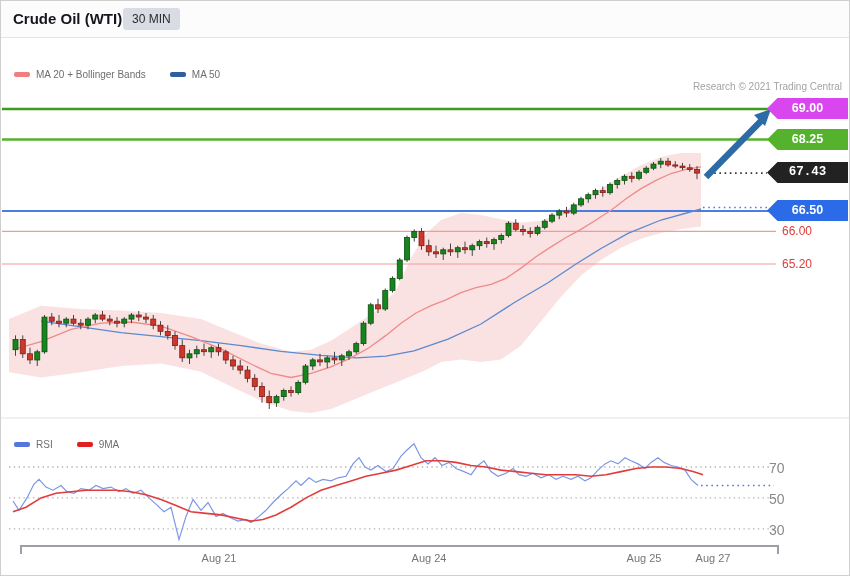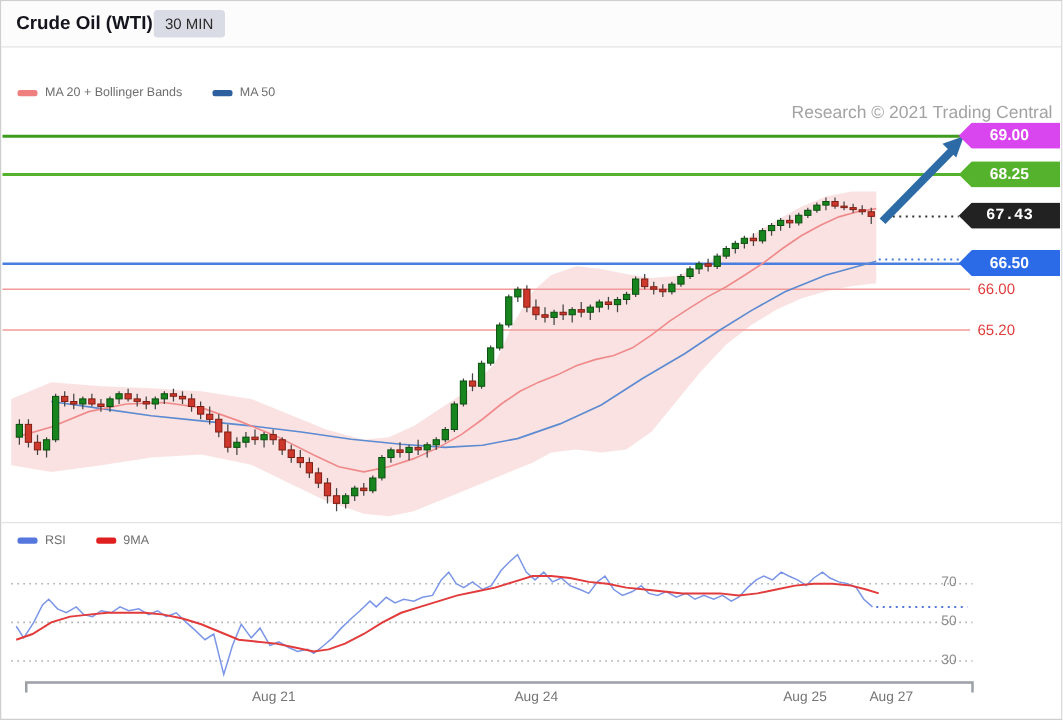--- a/index.html
+++ b/index.html
@@ -7,28 +7,28 @@
   
   #hdr{position:absolute;left:0;top:0;width:100%;height:36px;border-bottom:1px solid #e3e3e3;background:#fcfcfd;}
   #hdr .title{position:absolute;left:12px;top:9px;font-size:15px;font-weight:bold;color:#15151d;}
   #hdr .tf-badge{position:absolute;left:122px;top:7px;background:#d9dce4;color:#2b2b2b;font-size:12px;padding:4px 9px;border-radius:3px;}
   #dt{position:absolute;left:12px;top:42px;font-size:12px;color:#1e1e1e;}
   
   .legend{position:absolute;display:flex;align-items:center;gap:6px;font-size:10px;color:#6e6e6e;}
   .legend .sw{display:inline-block;width:16px;height:5px;border-radius:2px;}
   #legend-main{left:13px;top:68px;}
   #legend-main .gap{width:12px;}
-  #legend-rsi{left:13px;top:426px;}
+  #legend-rsi{left:13px;top:438px;}
   #legend-rsi .gap{width:12px;}
-  #research{position:absolute;right:7px;top:80px;font-size:14px;color:#a3a3a3;}
+  #research{position:absolute;right:7px;top:80px;font-size:10px;color:#a3a3a3;}
   
   .tag{position:absolute;left:766px;width:81px;height:21px;line-height:21px;color:#fff;font-size:12.5px;font-weight:bold;padding-left:0;text-align:center;
        clip-path:polygon(0 50%,13% 0,100% 0,100% 100%,13% 100%);}
   .lvl-txt{position:absolute;left:781px;font-size:12px;color:#e03b3b;}
-  .rsi-lbl{position:absolute;left:752px;font-size:11px;color:#8a8a8a;text-align:center;}
+  .rsi-lbl{position:absolute;left:768px;font-size:14px;color:#8a8a8a;text-align:center;}
   .x-lbl{position:absolute;top:551px;transform:translateX(-50%);font-size:11px;color:#757575;}
   
   #wm{position:absolute;right:6px;top:523px;display:flex;align-items:center;gap:6px;pointer-events:none;}
   #wm .circ{width:26px;height:26px;border:4px solid rgba(130,130,130,0.22);border-radius:50%;position:relative;}
   #wm .circ:after{content:"";position:absolute;left:-2px;top:9px;width:24px;height:8px;border:3px solid rgba(130,130,130,0.18);border-radius:50%;border-top-color:transparent;box-sizing:border-box;}
   #wm .wm-text{font-size:31px;font-weight:bold;letter-spacing:1px;color:rgba(125,125,125,0.25);}
   svg{position:absolute;left:0;top:0;}
 </style>
 </head>
 <body>

